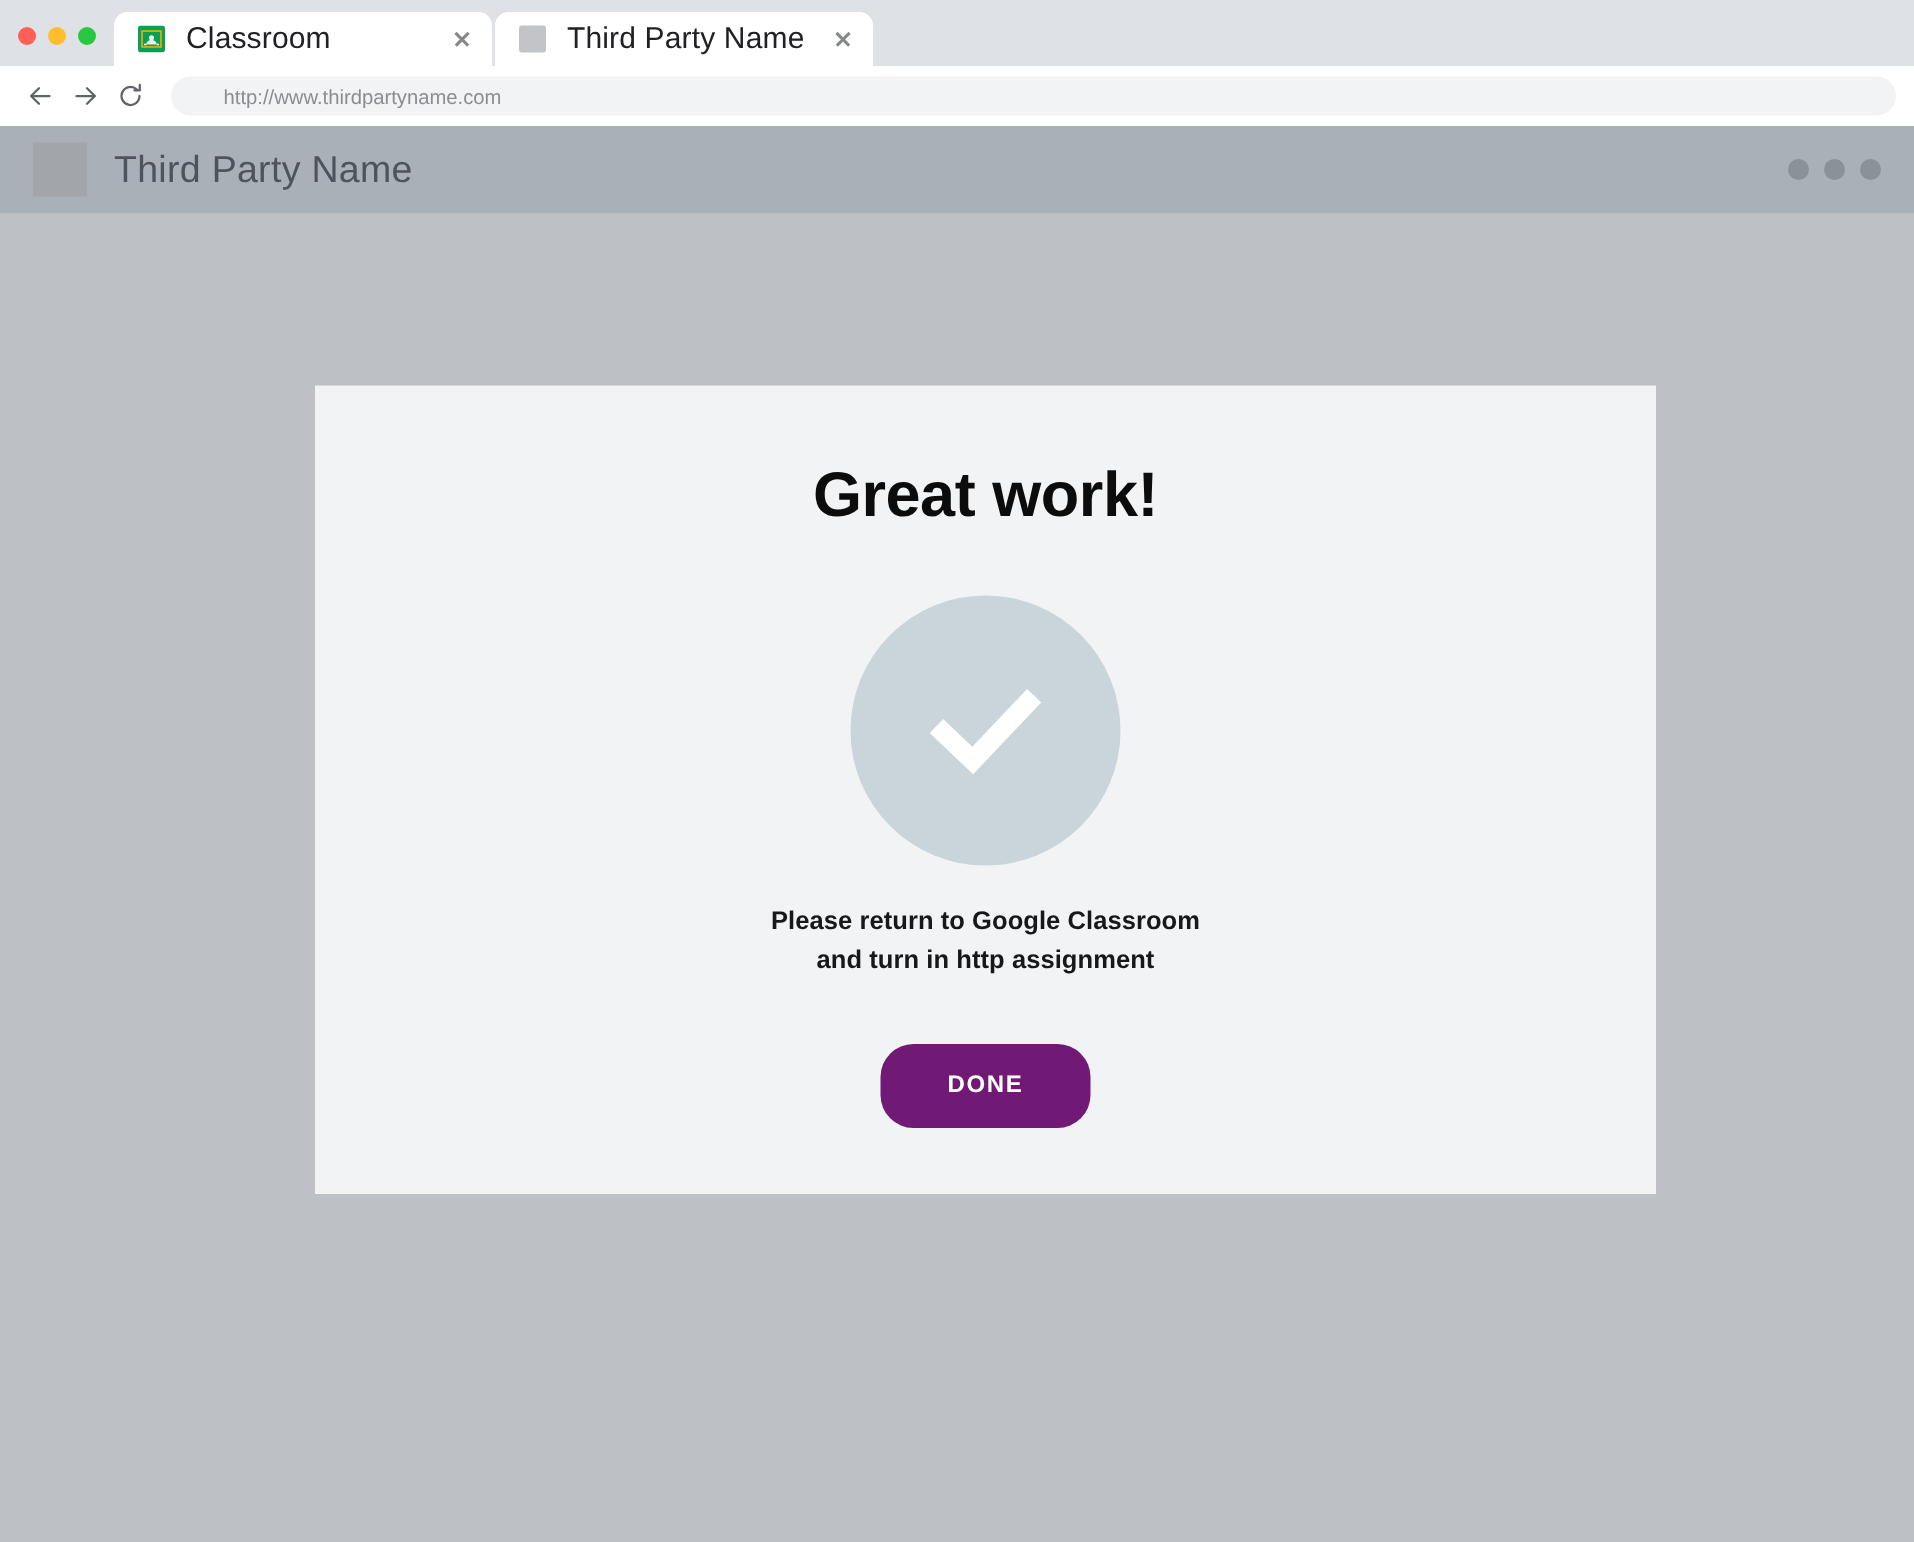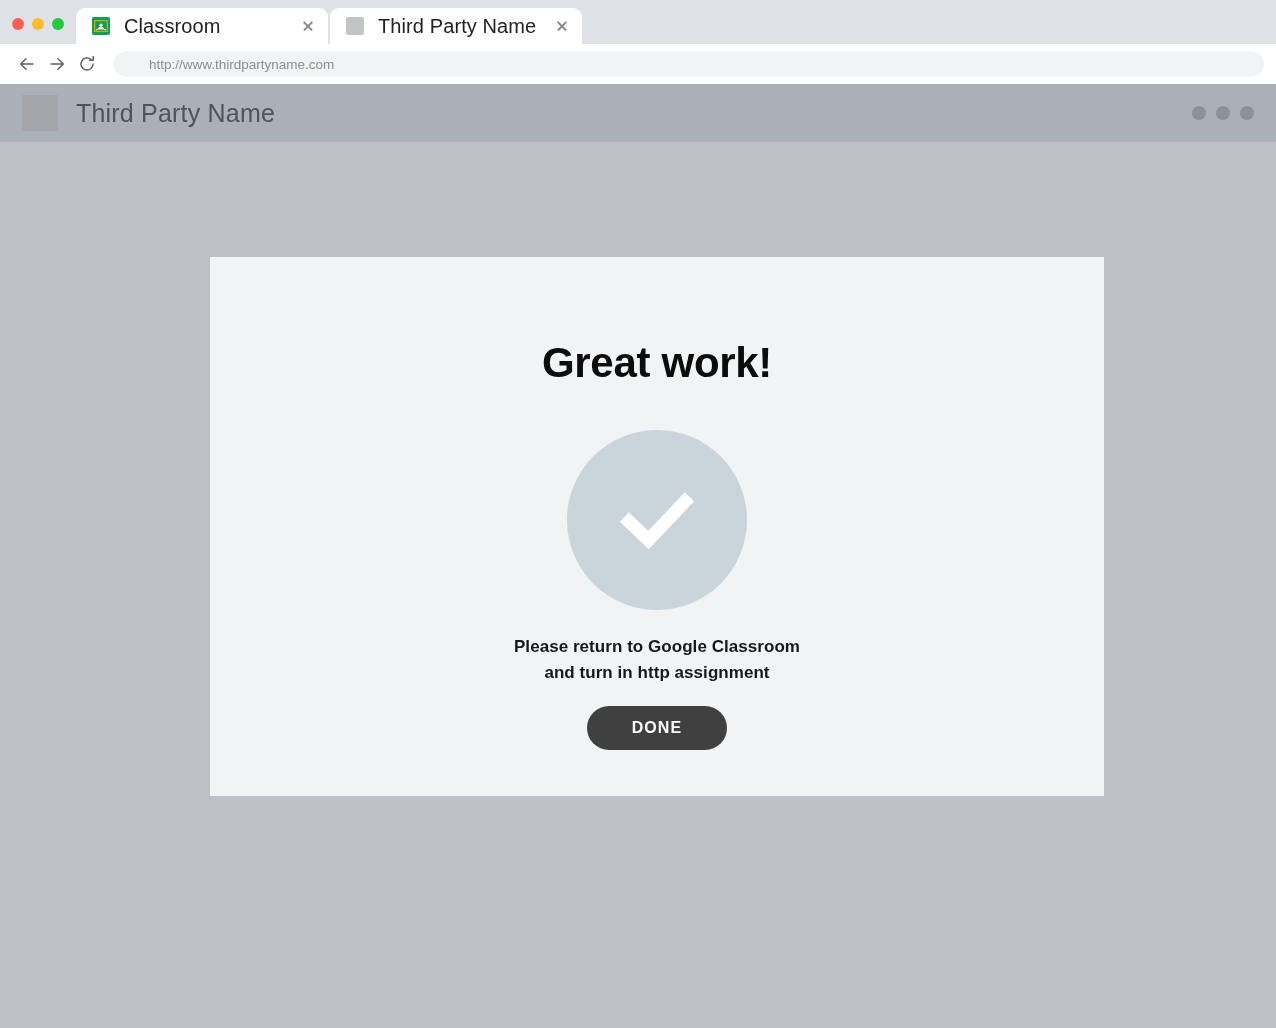--- a/index.html
+++ b/index.html
@@ -201,21 +201,21 @@
     top: 173px;
     width: 894px;
     height: 539px;
     background: #f1f3f4;
     display: flex;
     flex-direction: column;
     align-items: center;
   }
 
   .card-heading {
-    margin-top: 85px;
+    margin-top: 52px;
     font-size: 42px;
     font-weight: 700;
     color: #0c0c0c;
     letter-spacing: -0.3px;
     line-height: 1;
     text-align: center;
   }
 
   .check-wrap {
     margin-top: 46px;
@@ -234,26 +234,26 @@
     font-size: 17px;
     font-weight: 700;
     color: #17181a;
     line-height: 26px;
     text-align: center;
     letter-spacing: 0.05px;
   }
   .card-message .line { display: block; }
 
   .done-button {
-    margin-top: 20px;
+    margin-top: 43px;
     width: 140px;
-    height: 44px;
+    height: 56px;
     border: none;
     border-radius: 22px;
-    background: #404040;
+    background: #701a75;
     color: #ffffff;
     font-family: "Liberation Sans", sans-serif;
     font-size: 16px;
     font-weight: 700;
     letter-spacing: 1.1px;
     cursor: pointer;
     display: flex;
     align-items: center;
     justify-content: center;
   }

